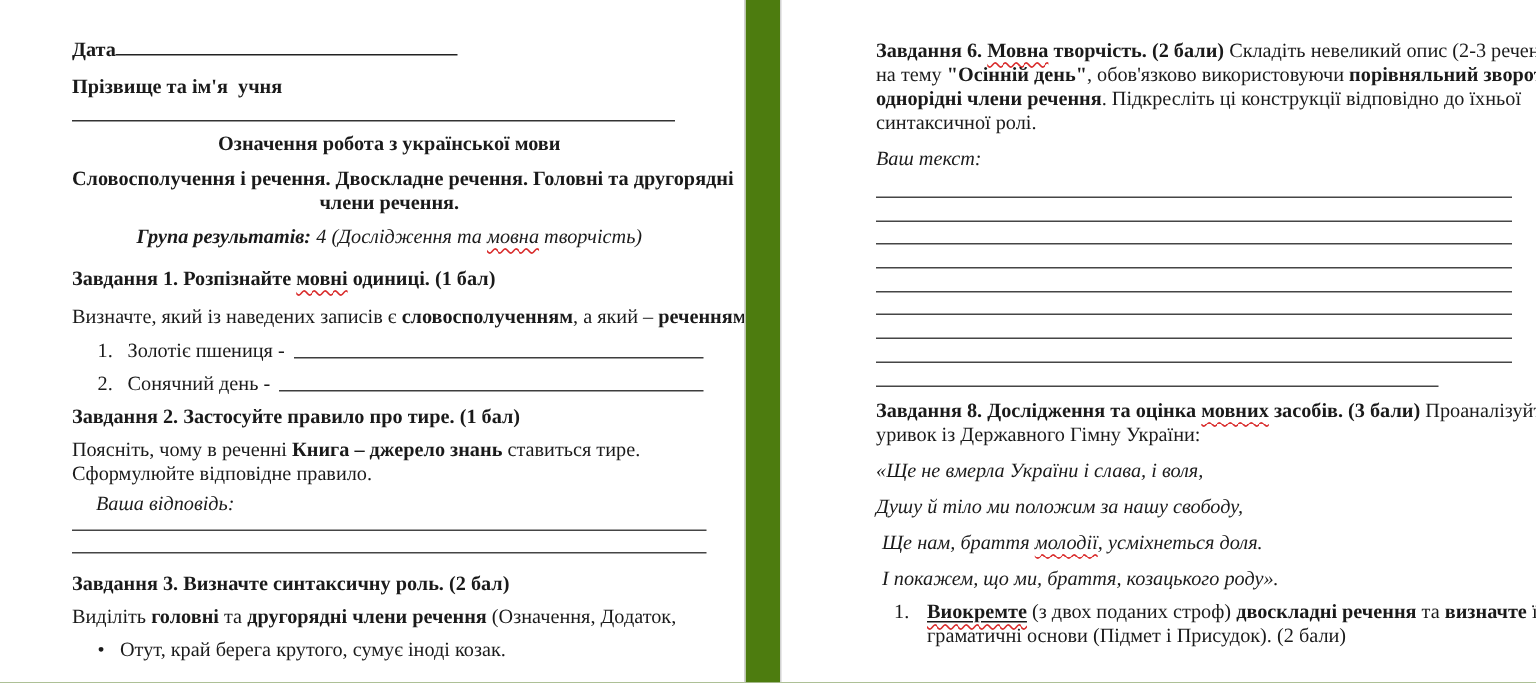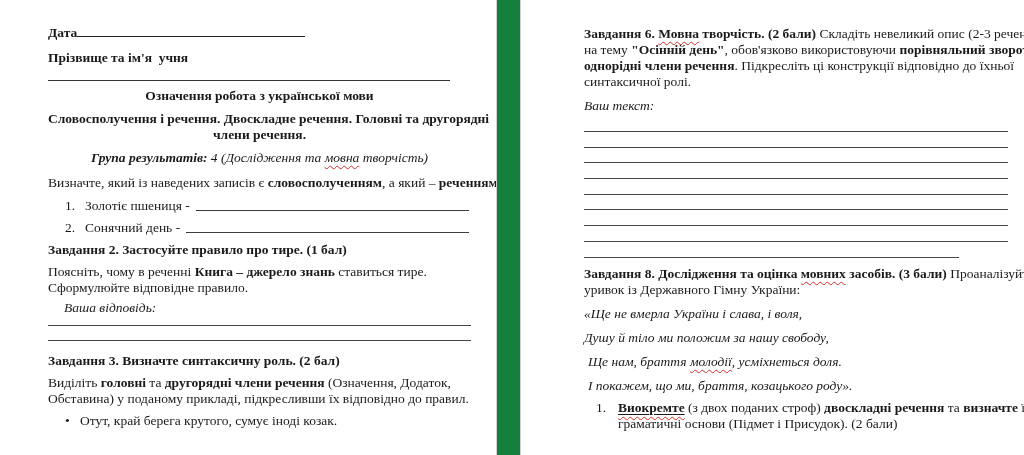--- a/index.html
+++ b/index.html
@@ -1,16 +1,16 @@
 <!DOCTYPE html>
 <html><head>
 <meta charset="utf-8">
 <style>
   html,body{margin:0;padding:0;background:#e6e6e6;}
-  .stage{position:relative;width:1024px;height:455px;background:#15803d;overflow:hidden;
+  .stage{position:relative;width:1024px;height:455px;background:#4d7c0f;overflow:hidden;
          font-family:"Liberation Serif","DejaVu Serif",serif;color:#1a1a1a;
          font-size:13.5px;line-height:16px;}
   .page{position:absolute;top:0;height:455px;background:#ffffff;box-sizing:border-box;overflow:hidden;}
   .page-left{left:0;width:497px;padding:24px 25px 0 48px;border-right:1px solid #d2d2d2;}
   .page-right{left:520px;width:504px;padding:26px 16px 0 63px;border-left:1px solid #d2d2d2;}
   p{margin:0;}
   .b{font-weight:bold;}
   .i{font-style:italic;}
   .center{text-align:center;}
   .nw{white-space:nowrap;}
@@ -65,20 +65,21 @@
 
     <p class="b pre nw">Прізвище та ім'я  учня</p>
     <div class="rule-name"></div>
 
     <p class="center b title nw">Означення робота з української мови</p>
     <p class="center b nw">Словосполучення і речення. Двоскладне речення. Головні та другорядні</p>
     <p class="center b nw">члени речення.</p>
 
     <p class="center i group nw"><span class="b">Група результатів:</span><span> 4 (Дослідження та </span><span class="sq">мовна</span><span> творчість)</span></p>
 
+    <p class="b h-task1 nw"><span>Завдання 1. Розпізнайте </span><span class="sq">мовні</span><span> одиниці. (1 бал)</span></p>
 
     <p class="intro1 nw"><span>Визначте, який із наведених записів є </span><span class="b">словосполученням</span><span>, а який – </span><span class="b">реченням</span></p>
 
     <div class="olist">
       <div class="oitem">
         <span class="onum">1.</span>
         <span class="nw">Золотіє пшениця -</span>
         <span class="fill"></span>
       </div>
       <div class="oitem">
@@ -91,21 +92,20 @@
     <p class="b h-task2 nw">Завдання 2. Застосуйте правило про тире. (1 бал)</p>
     <p class="body2 nw"><span>Поясніть, чому в реченні </span><span class="b">Книга – джерело знань</span><span> ставиться тире.</span></p>
     <p class="nw">Сформулюйте відповідне правило.</p>
     <p class="i anslab nw">Ваша відповідь:</p>
 
     <div class="wline wl-l1"></div>
     <div class="wline wl-l2"></div>
 
     <p class="b h-task3 nw">Завдання 3. Визначте синтаксичну роль. (2 бал)</p>
     <p class="body3 nw"><span>Виділіть </span><span class="b">головні</span><span> та </span><span class="b">другорядні члени речення</span><span> (Означення, Додаток,</span></p>
-    <p class="nw">Обставина) у поданому прикладі, підкресливши їх відповідно до правил.</p>
 
     <div class="bullet">
       <span class="bmark">•</span>
       <span class="nw">Отут, край берега крутого, сумує іноді козак.</span>
     </div>
 
   </div>
 
   <div class="page page-right">
 

